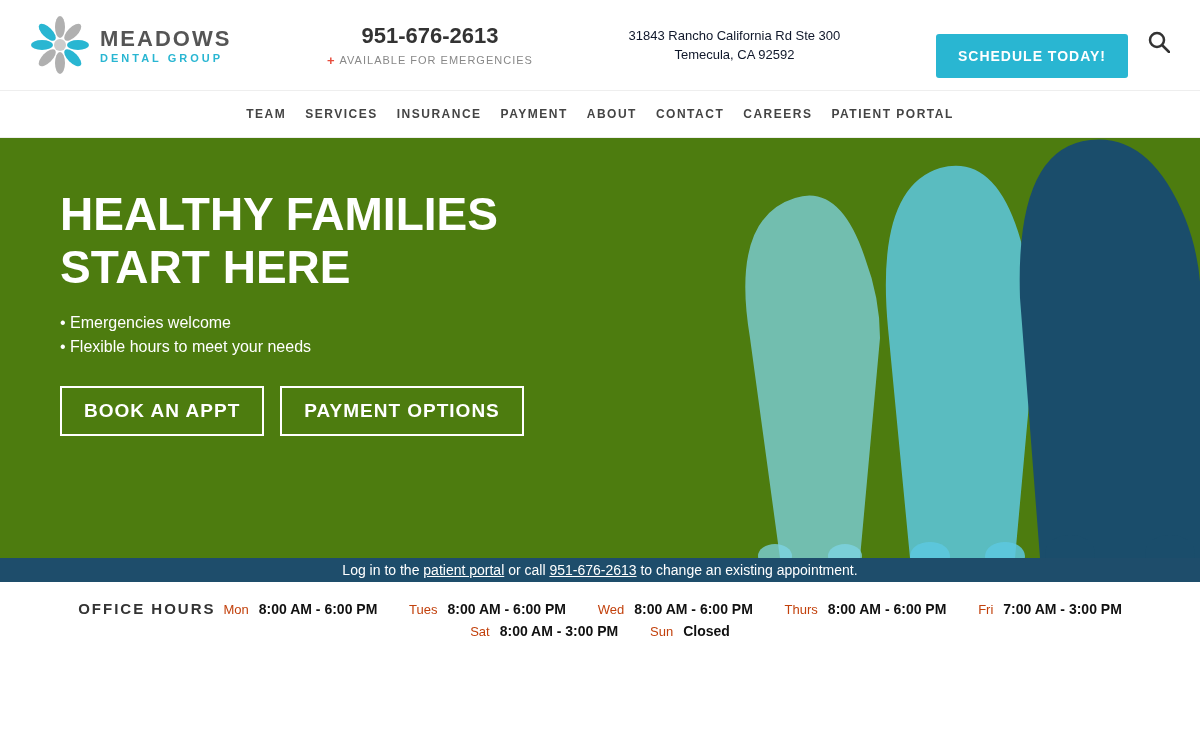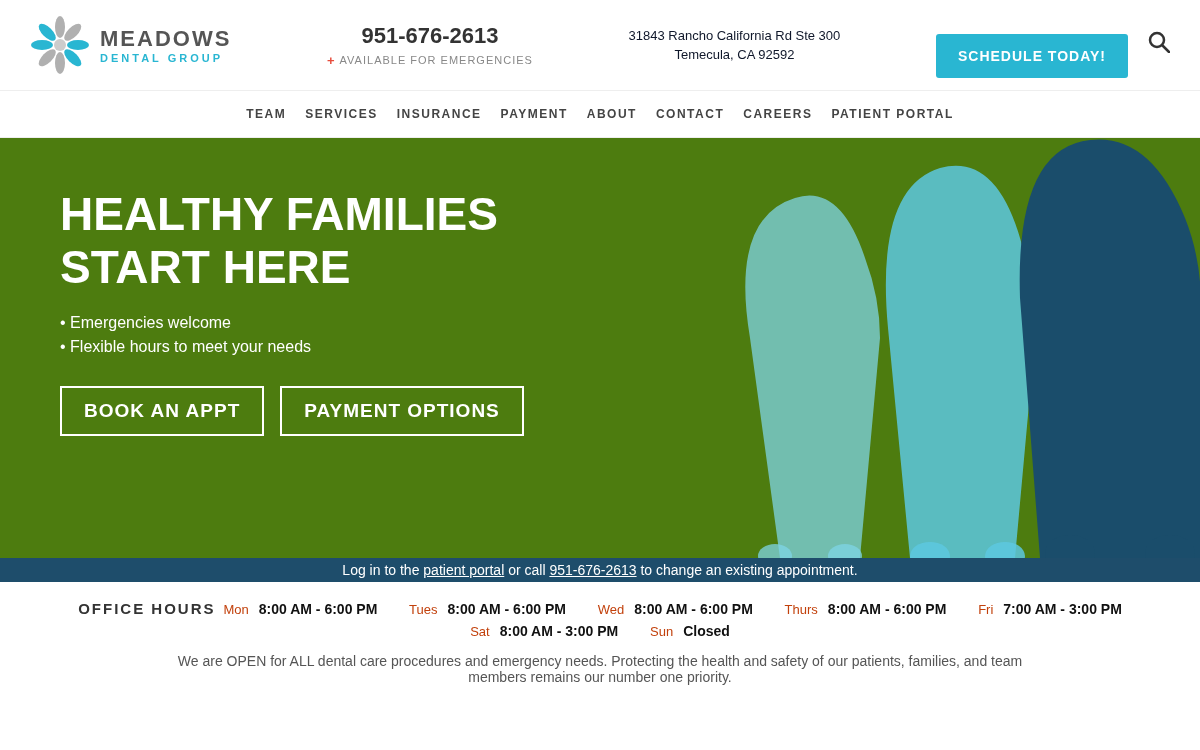--- a/index.html
+++ b/index.html
@@ -344,14 +344,13 @@
     <span class="day-name">Fri</span>
     <span class="day-time">7:00 AM - 3:00 PM</span>
   </div>
   <div class="hours-row">
     <span class="day-name">Sat</span>
     <span class="day-time">8:00 AM - 3:00 PM</span>
     <span class="hours-separator">&nbsp;&nbsp;</span>
     <span class="day-name">Sun</span>
     <span class="day-time">Closed</span>
   </div>
-  <p class="open-text">We are OPEN for ALL dental care procedures and emergency needs. Protecting the health and safety of our patients, families, and team members remains our number one priority.</p>
 </div>
 
 </body></html>

